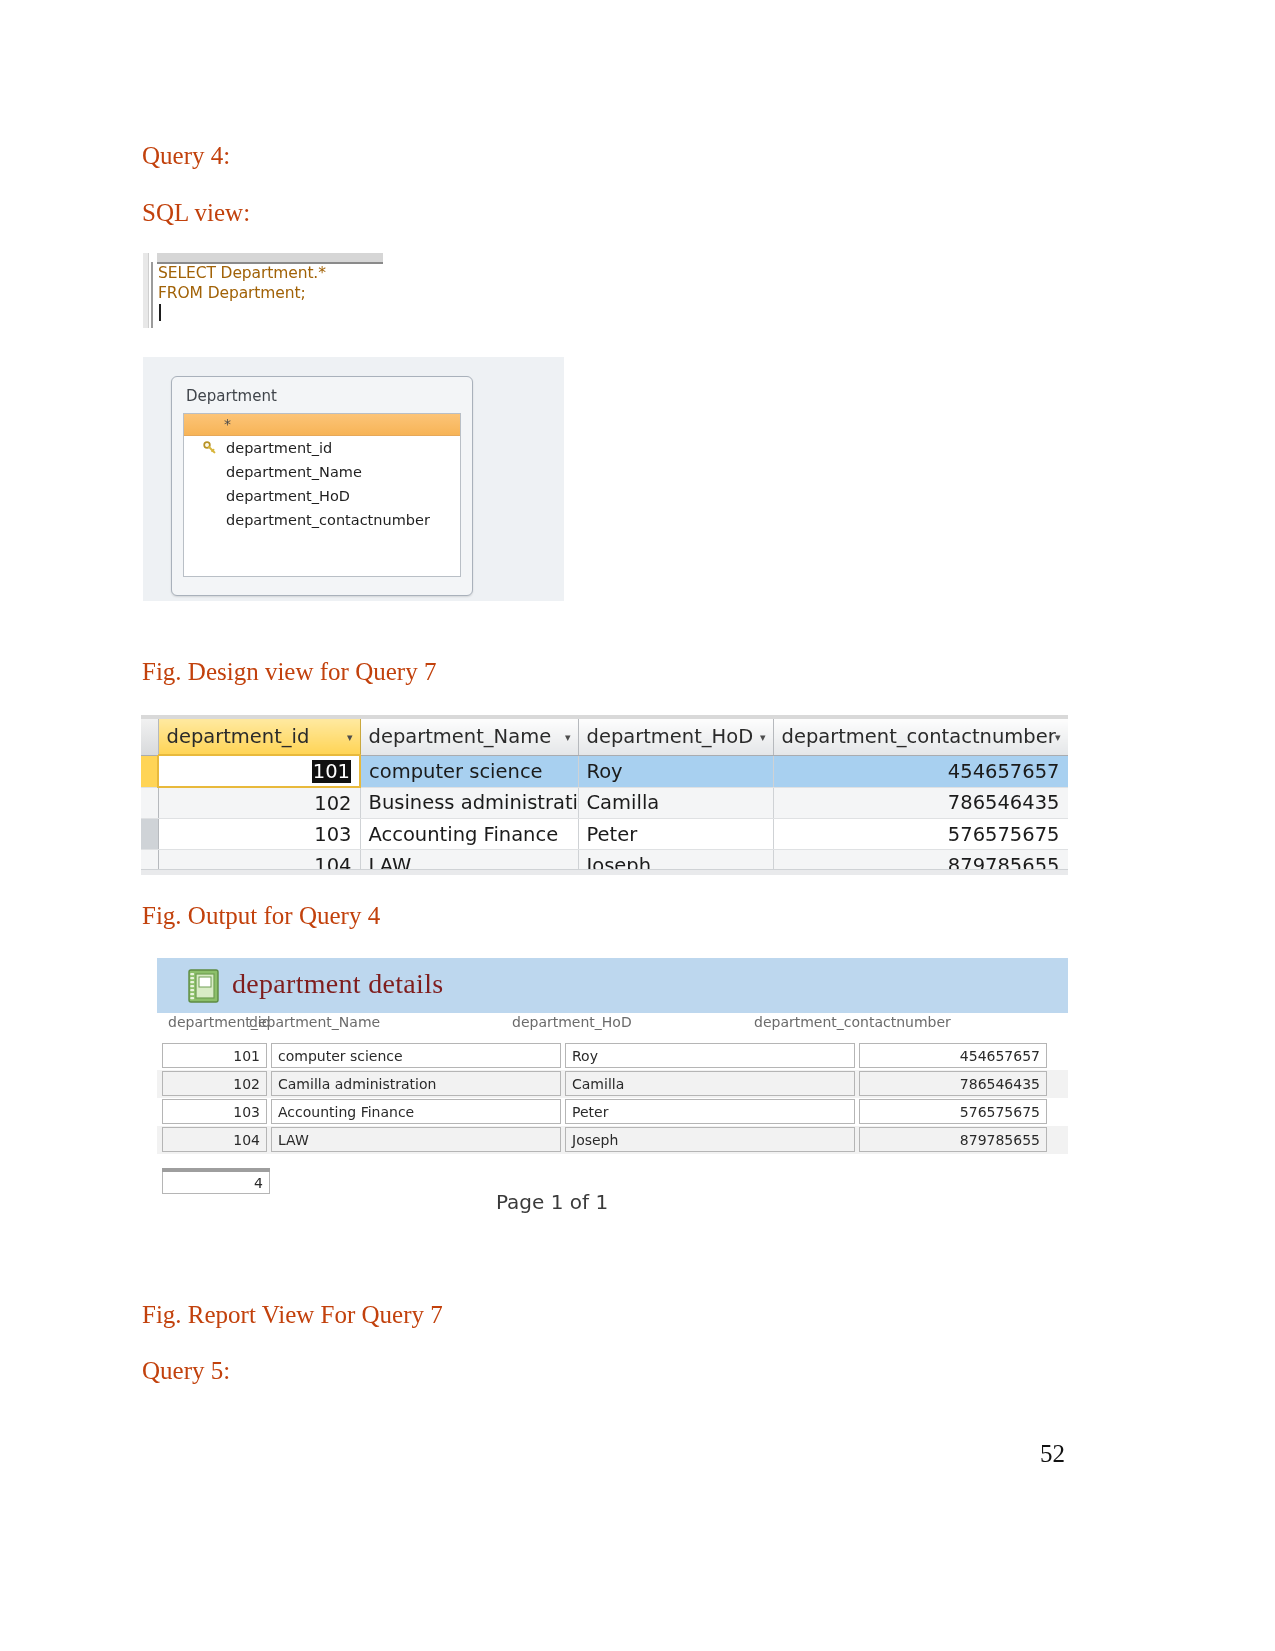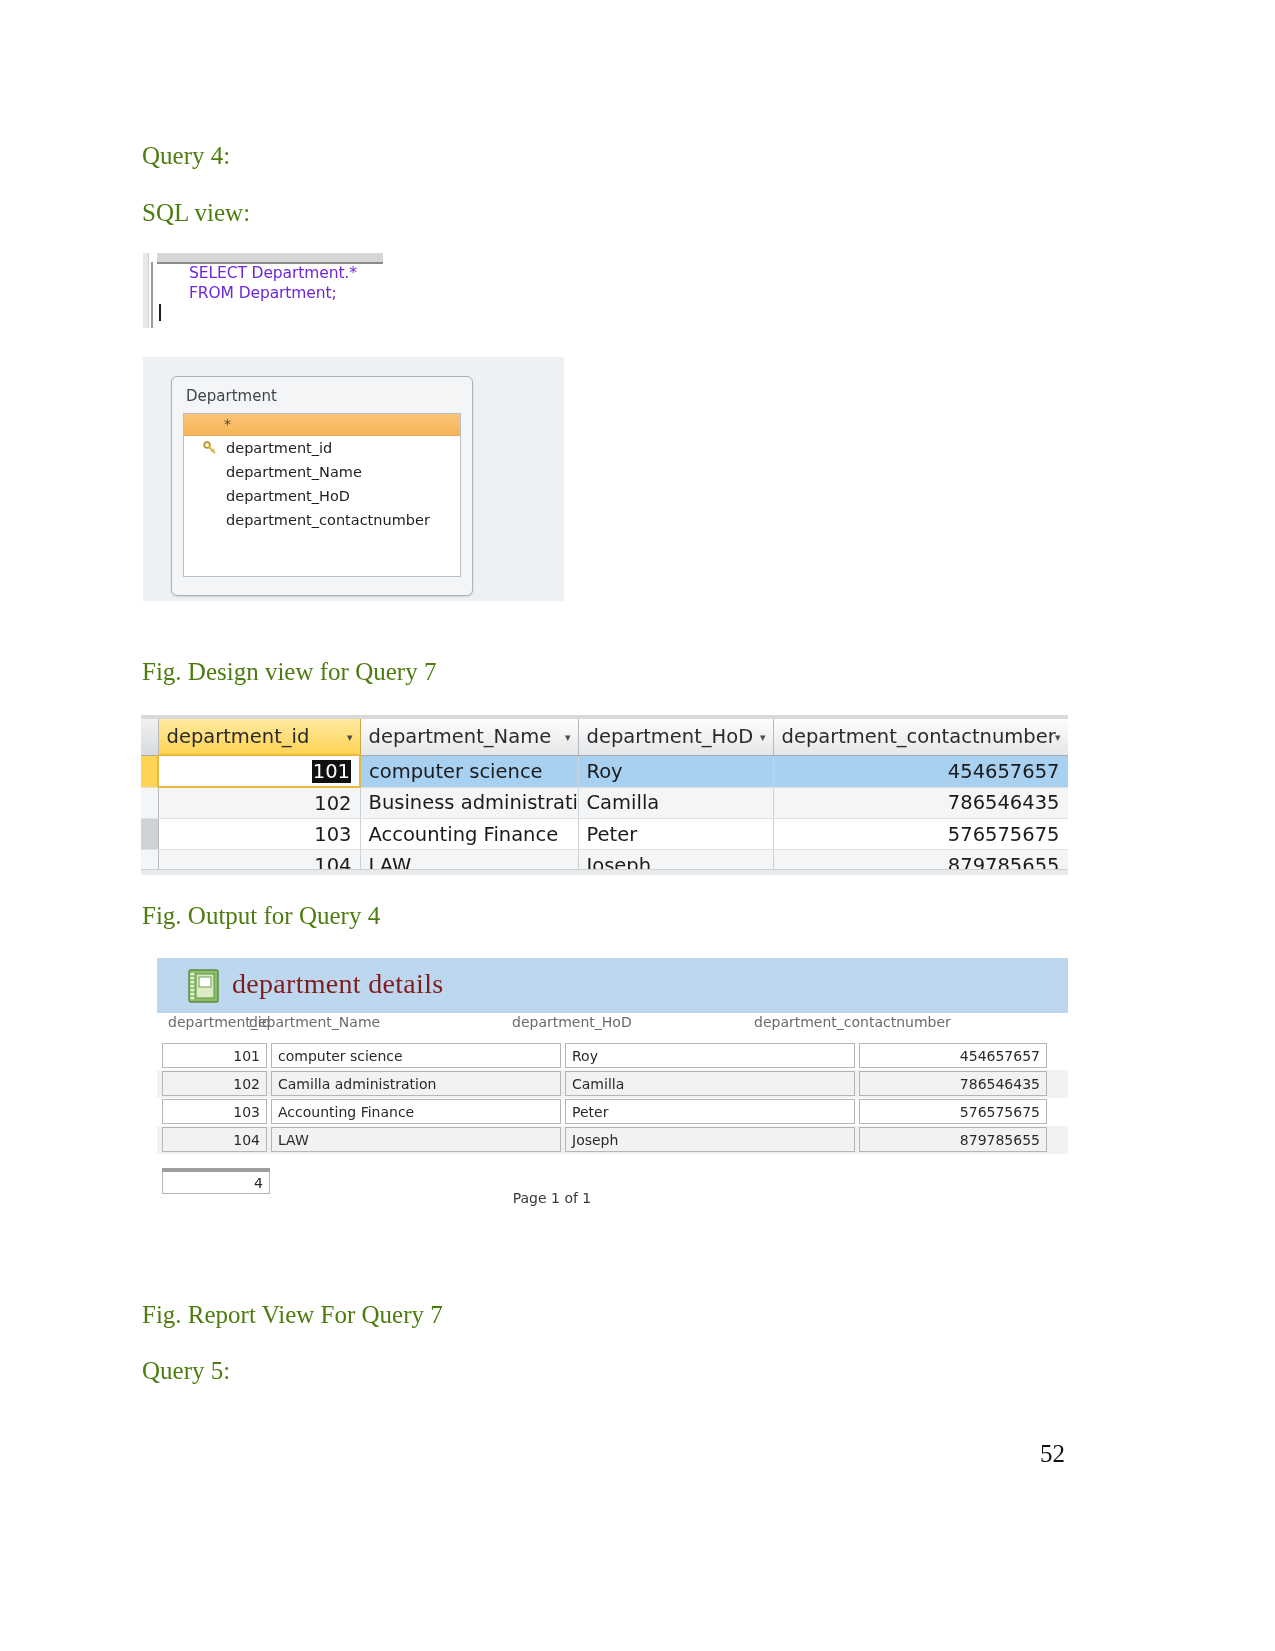--- a/index.html
+++ b/index.html
@@ -22,21 +22,21 @@
     background: #ffffff;
   }
 
   
   .doc-text {
     position: absolute;
     left: 142px;
     font-family: "Liberation Serif", serif;
     font-size: 25px;
     line-height: 1.1;
-    color: #4d7c0f;
+    color: #c2410c;
     white-space: nowrap;
   }
   #query4-label   { top: 142px; }
   #sqlview-label  { top: 199px; }
   #fig-design     { top: 658px; }
   #fig-output     { top: 902px; }
   #fig-report     { top: 1301px; }
   #query5-label   { top: 1357px; }
 
   .page-number {
@@ -84,24 +84,23 @@
     background: #ffffff;
     border-left: 2px solid #9b9b9b;
   }
   #sql-view .sql-code {
     position: absolute;
     left: 15px;
     top: 10px;
     font-family: "DejaVu Sans", sans-serif;
     font-size: 15.5px;
     line-height: 20px;
-    color: #6d28d9;
+    color: #a16207;
     white-space: pre;
     letter-spacing: -0.1px;
-    margin-left: 31px;
   }
   #sql-view .sql-caret {
     position: absolute;
     left: 16px;
     top: 51px;
     width: 2px;
     height: 17px;
     background: #1d1d1d;
   }
 
@@ -386,21 +385,21 @@
     line-height: 22px;
     text-align: right;
     padding-right: 6px;
   }
   #report-view .rpt-page {
     position: absolute;
     left: 0;
     top: 232px;
     width: 790px;
     text-align: center;
-    font-size: 14px;
+    font-size: 20px;
     color: #3a3a3a;
   }
 </style>
 </head>
 <body>
 
 <div class="page">
 
   <div class="doc-text" id="query4-label">Query 4:</div>
   <div class="doc-text" id="sqlview-label">SQL view:</div>

